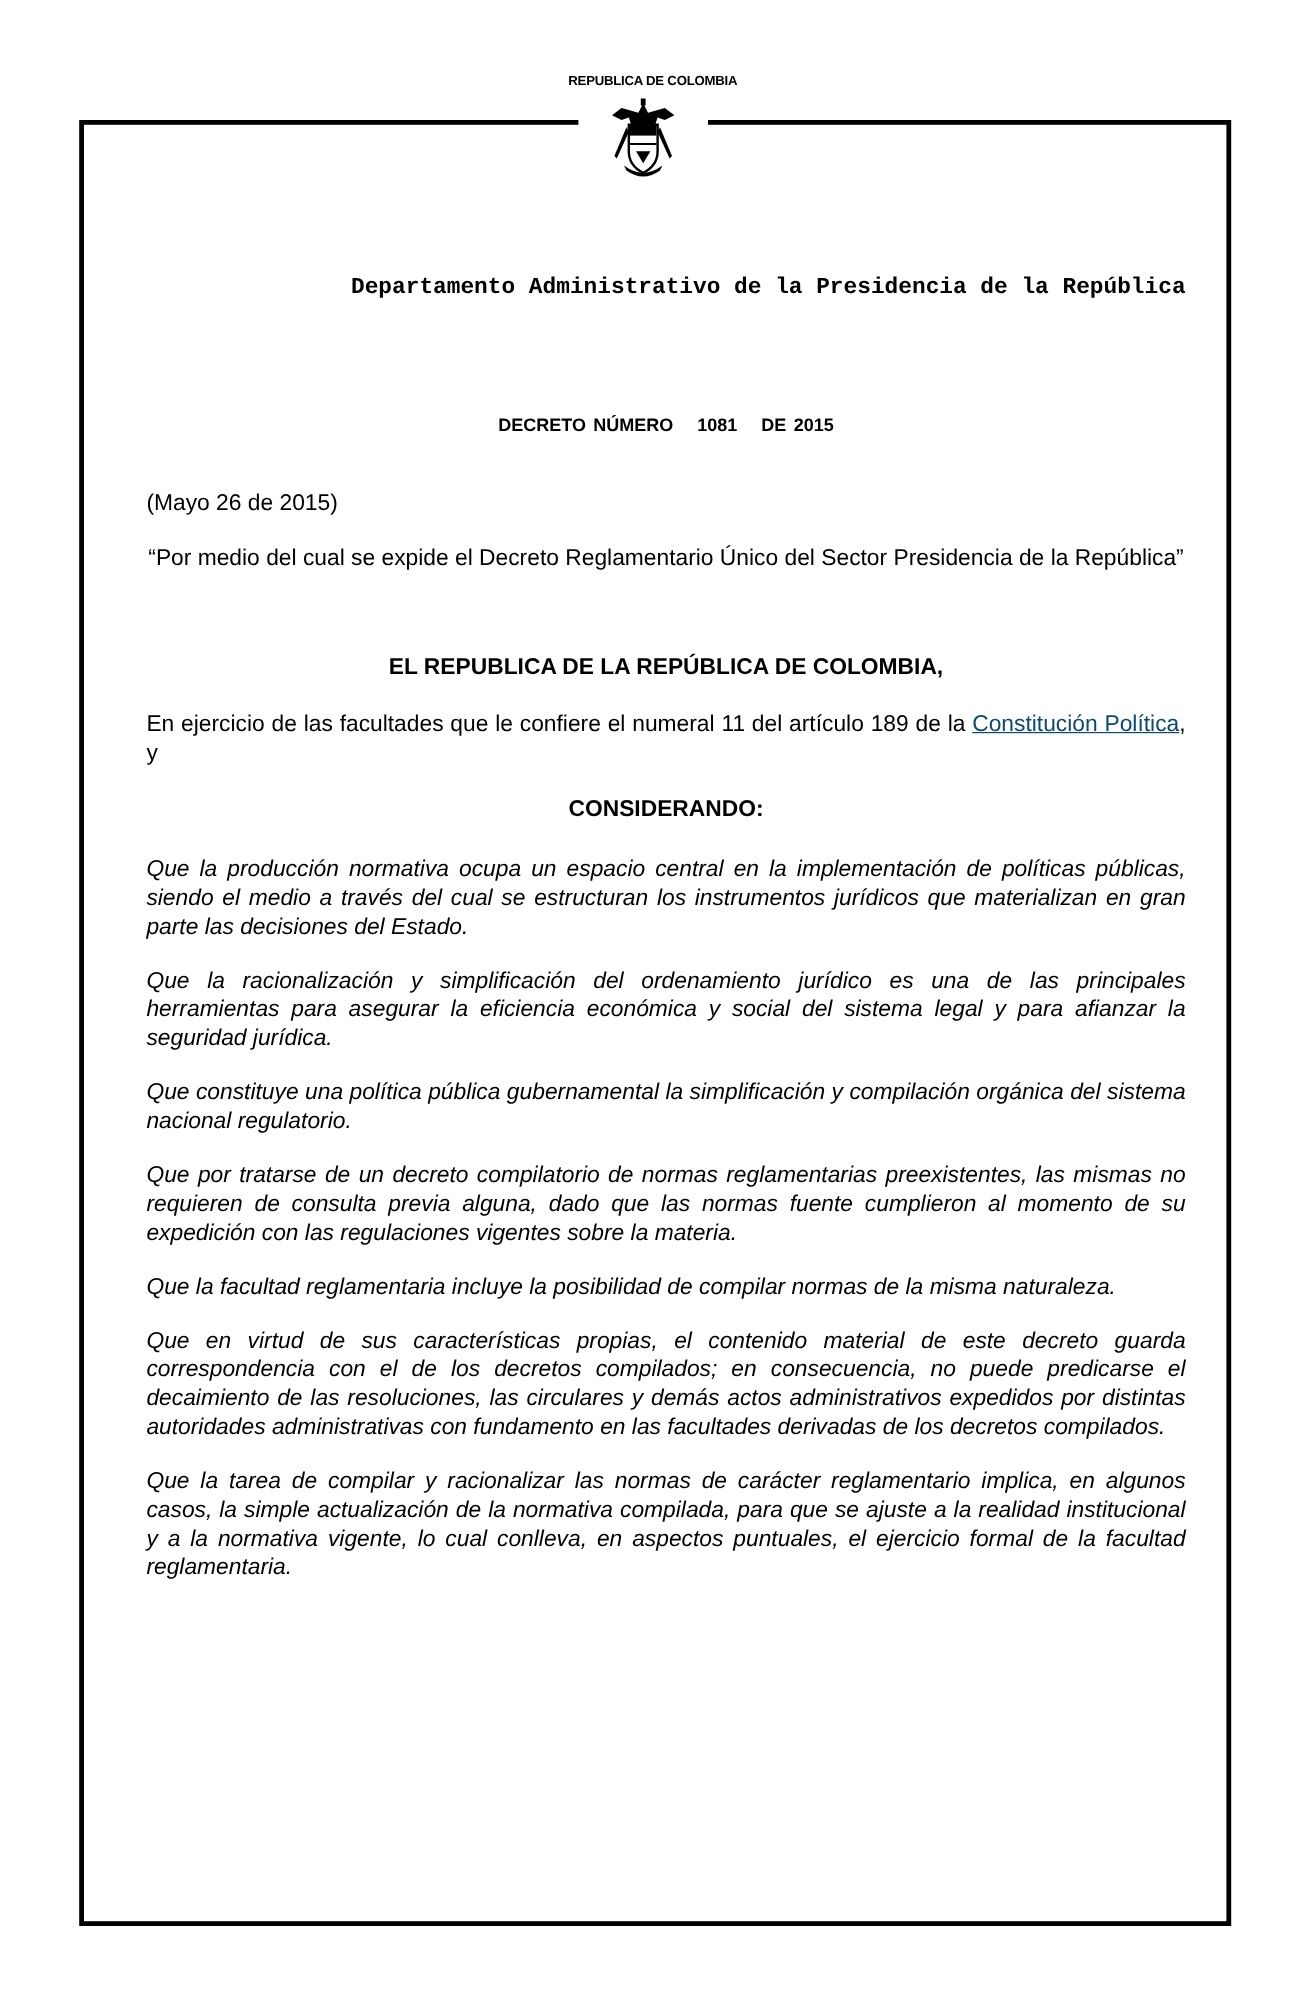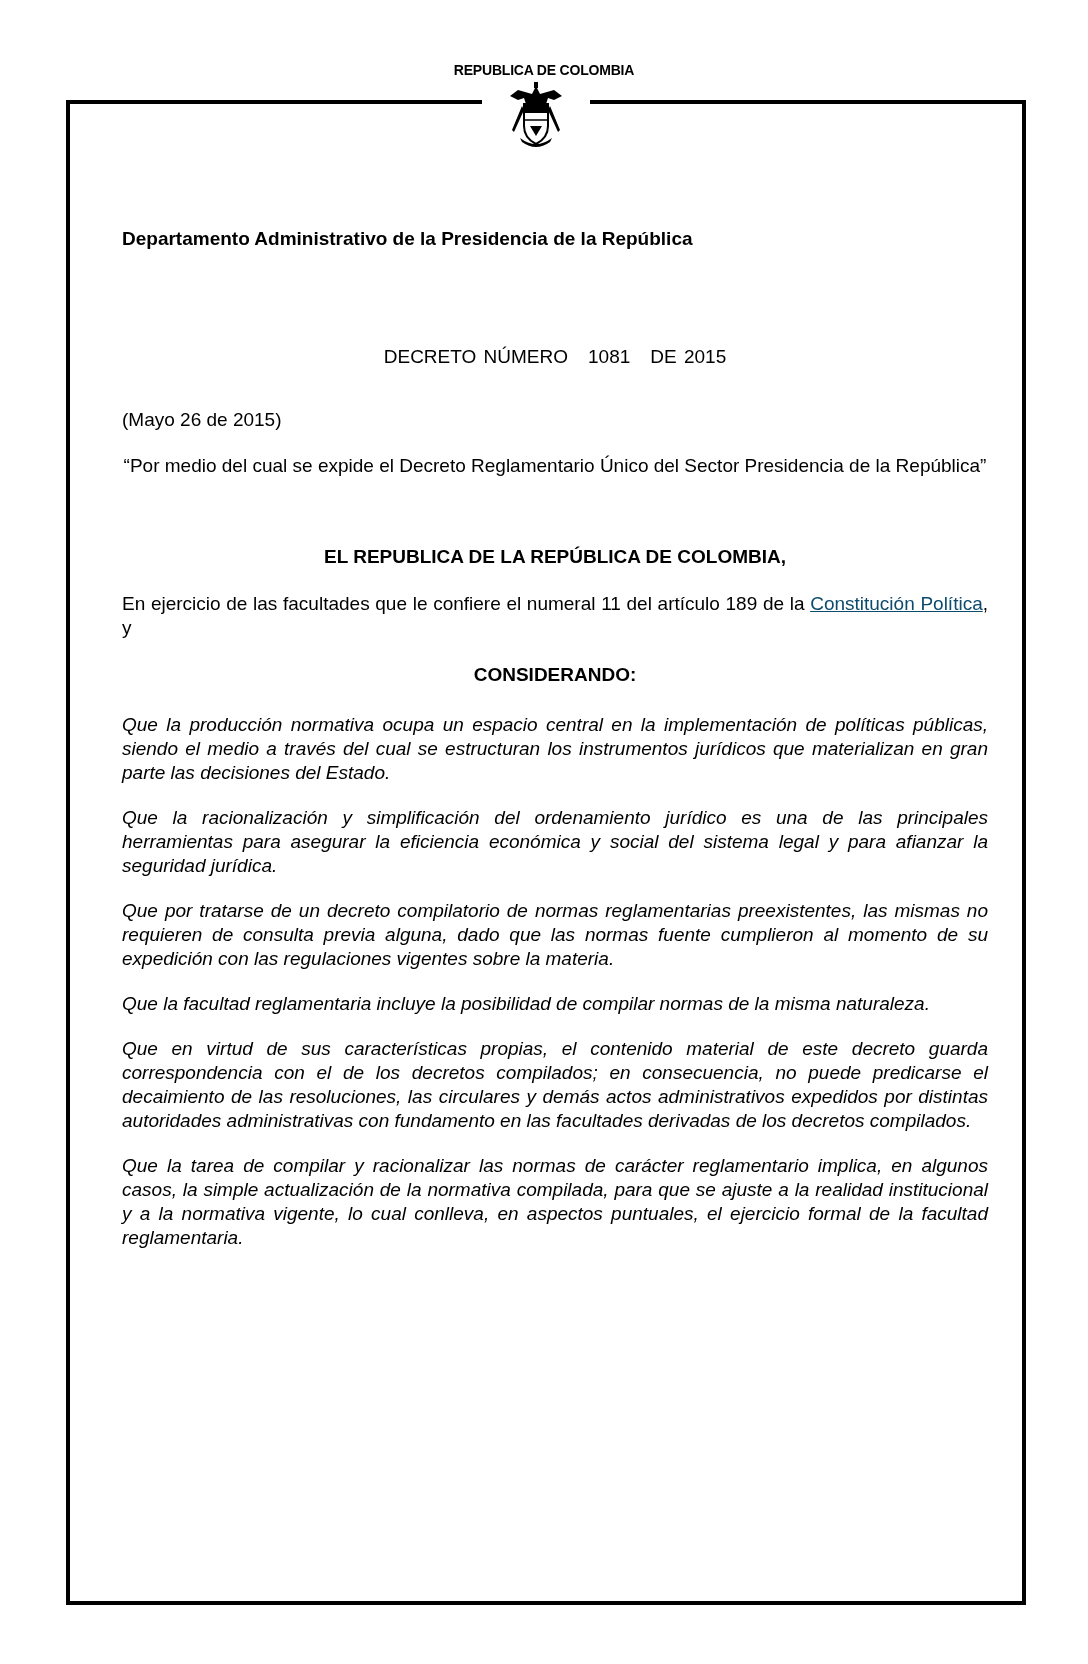--- a/index.html
+++ b/index.html
@@ -16,21 +16,21 @@
       font-family: "Liberation Sans", sans-serif;
     }
     .republic-label {
       position: absolute;
       top: 62px;
       left: 0;
       width: 1088px;
       text-align: center;
       font-family: "Liberation Sans", sans-serif;
       font-weight: bold;
-      font-size: 14px;
+      font-size: 11px;
       letter-spacing: -0.2px;
     }
     .frame {
       position: absolute;
       left: 66px;
       top: 100px;
       width: 952px;
       height: 1497px;
       border: 4px solid #000;
       box-sizing: content-box;
@@ -54,32 +54,33 @@
       position: absolute;
       left: 122px;
       top: 100px;
       width: 866px;
     }
     .dept-title {
       position: absolute;
       top: 128px;
       left: 0;
       width: 866px;
-      text-align: left;
+      text-align: right;
       font-weight: bold;
       font-size: 19px;
+      font-family: Liberation Mono, monospace;
     }
     .decree-number {
       position: absolute;
       top: 246px;
       left: 0;
       width: 866px;
       text-align: center;
-      font-weight: normal;
-      font-size: 19px;
+      font-weight: bold;
+      font-size: 15px;
       word-spacing: 2px;
     }
     .decree-number span { margin: 0 10px; }
     .decree-date {
       position: absolute;
       top: 309px;
       left: 0;
       width: 866px;
       text-align: left;
       font-size: 19px;
@@ -175,18 +176,19 @@
 
   <div class="president-heading">EL REPUBLICA DE LA REPÚBLICA DE COLOMBIA,</div>
 
   <div class="intro"><span>En ejercicio de las facultades que le confiere el numeral 11 del artículo 189 de la </span><a href="#">Constitución Política</a><span>, y</span></div>
 
   <div class="considering-heading">CONSIDERANDO:</div>
 
   <div class="considerations">
     <p>Que la producción normativa ocupa un espacio central en la implementación de políticas públicas, siendo el medio a través del cual se estructuran los instrumentos jurídicos que materializan en gran parte las decisiones del Estado.</p>
     <p>Que la racionalización y simplificación del ordenamiento jurídico es una de las principales herramientas para asegurar la eficiencia económica y social del sistema legal y para afianzar la seguridad jurídica.</p>
+    <p>Que constituye una política pública gubernamental la simplificación y compilación orgánica del sistema nacional regulatorio.</p>
     <p>Que por tratarse de un decreto compilatorio de normas reglamentarias preexistentes, las mismas no requieren de consulta previa alguna, dado que las normas fuente cumplieron al momento de su expedición con las regulaciones vigentes sobre la materia.</p>
     <p>Que la facultad reglamentaria incluye la posibilidad de compilar normas de la misma naturaleza.</p>
     <p>Que en virtud de sus características propias, el contenido material de este decreto guarda correspondencia con el de los decretos compilados; en consecuencia, no puede predicarse el decaimiento de las resoluciones, las circulares y demás actos administrativos expedidos por distintas autoridades administrativas con fundamento en las facultades derivadas de los decretos compilados.</p>
     <p>Que la tarea de compilar y racionalizar las normas de carácter reglamentario implica, en algunos casos, la simple actualización de la normativa compilada, para que se ajuste a la realidad institucional y a la normativa vigente, lo cual conlleva, en aspectos puntuales, el ejercicio formal de la facultad reglamentaria.</p>
   </div>
 </div>
 
 </body></html>

